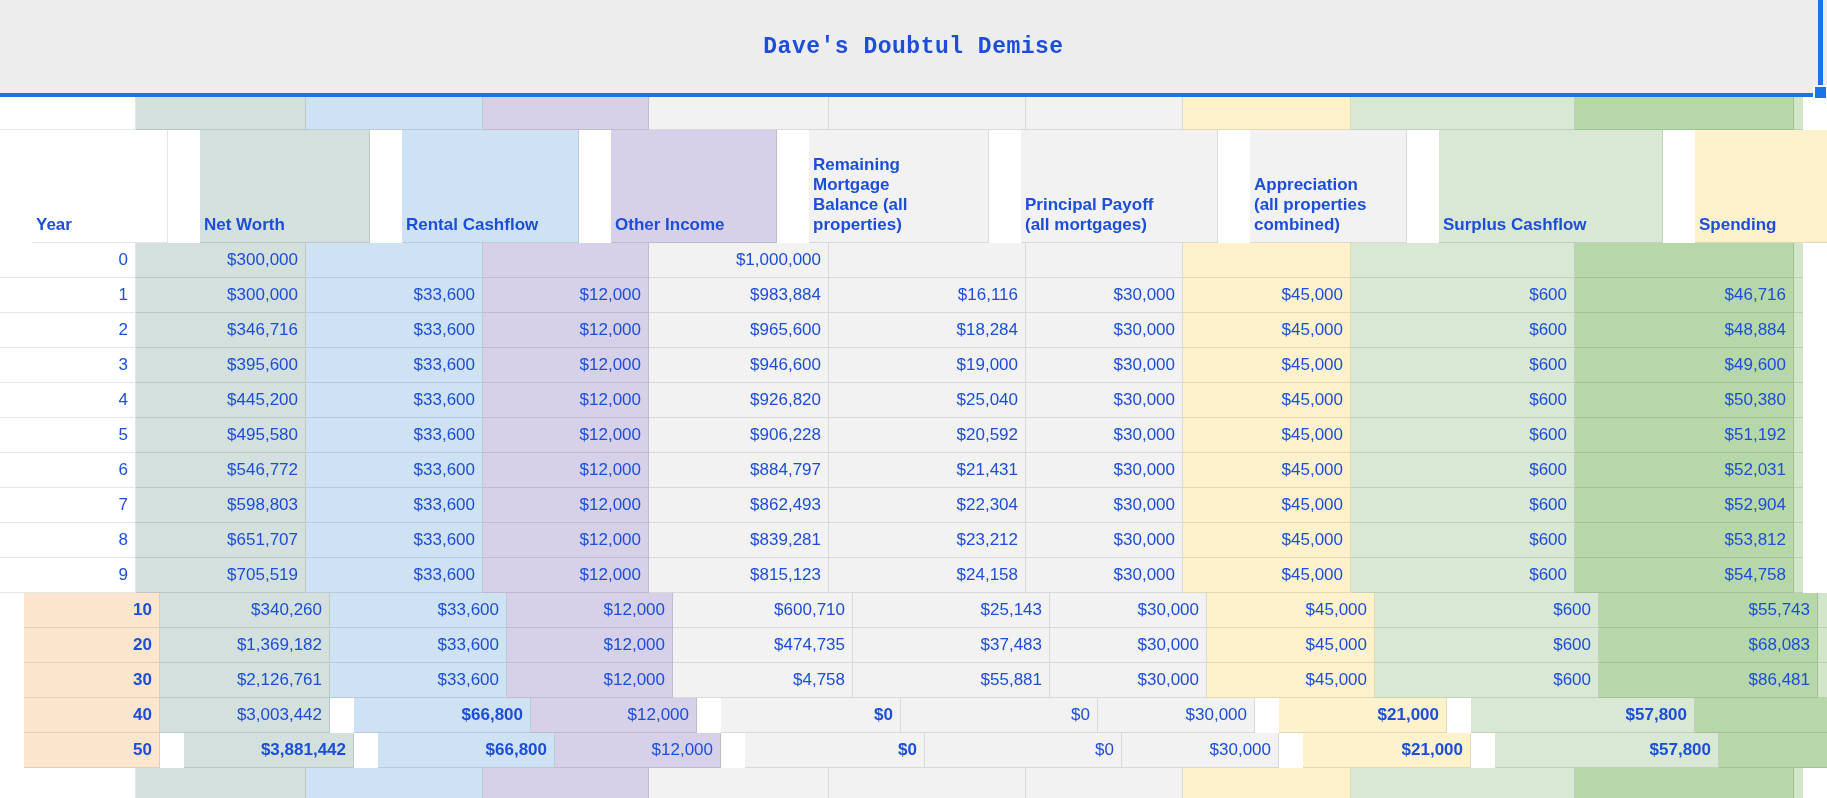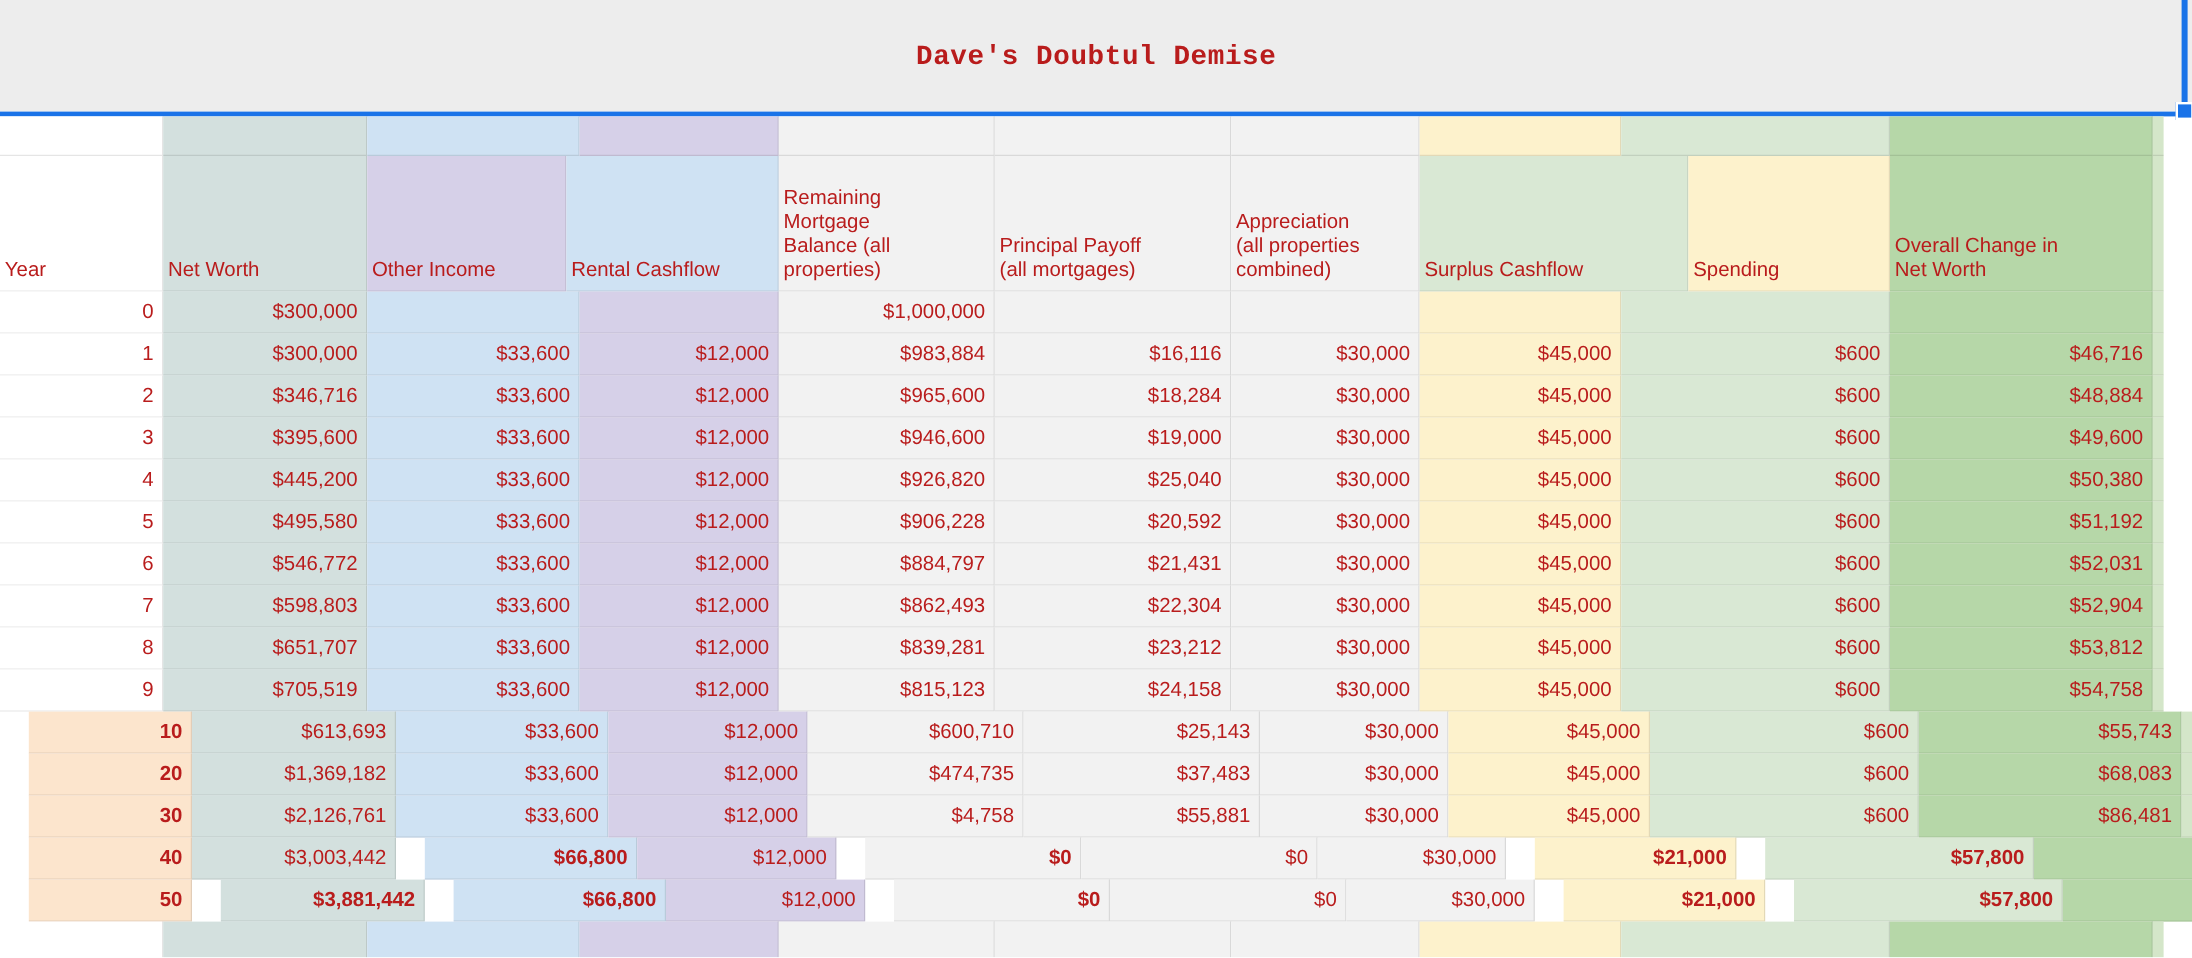--- a/index.html
+++ b/index.html
@@ -1,18 +1,18 @@
 <!DOCTYPE html>
 <html><head>
 <meta charset="utf-8">
 <style>
   html,body{margin:0;padding:0;background:#fff;}
   .sheet{
     position:relative;width:1827px;height:798px;overflow:hidden;
-    font-family:"Liberation Sans",sans-serif;color:#b91c1c;background:#fff;
+    font-family:"Liberation Sans",sans-serif;color:#1d4ed8;background:#fff;
   }
   
   .title-bar{
     position:absolute;left:0;top:0;width:1827px;height:93px;
     background:#ededed;display:flex;align-items:center;justify-content:center;
   }
   .title-text{
     font-family:"Liberation Mono",monospace;font-weight:700;font-size:23px;
     letter-spacing:.5px;white-space:nowrap;
   }
@@ -28,22 +28,22 @@
   .cell{
     box-sizing:border-box;height:35px;flex:0 0 auto;
     border-right:1px solid rgba(0,0,0,.10);
     border-bottom:1px solid rgba(0,0,0,.10);
     display:flex;align-items:center;justify-content:flex-end;
     padding:0 7px 0 4px;font-size:17px;white-space:nowrap;overflow:hidden;
   }
   .strip-row .cell{height:33px;}
   .header-row .cell{
     height:113px;align-items:flex-end;justify-content:flex-start;
-    font-weight:400;padding:0 4px 7px 4px;line-height:1.18;
-    white-space:pre-line;overflow:visible;
+    font-weight:700;padding:0 4px 7px 4px;line-height:1.18;
+    white-space:pre-line;overflow:visible;margin-left:32px;
   }
   .bottom-row .cell{height:30px;border-bottom:none;}
   .bold{font-weight:700;margin-left:24px;}
   
   .c0{width:136px}.c1{width:170px}.c2{width:177px}.c3{width:166px}.c4{width:180px}
   .c5{width:197px}.c6{width:157px}.c7{width:168px}.c8{width:224px}.c9{width:219px}
   .c10{width:9px;border-right:none;padding:0;}
   
   .f-year{background:#ffffff}
   .f-nw{background:#d3e0de}
@@ -80,22 +80,22 @@
         <div class="cell c6 f-g"></div>
         <div class="cell c7 f-sp"></div>
         <div class="cell c8 f-su"></div>
         <div class="cell c9 f-ov"></div>
         <div class="cell c10 f-sl"></div>
       </div>
 
     <div class="row header-row">
       <div class="cell c0 f-year">Year</div>
       <div class="cell c1 f-nw">Net Worth</div>
+      <div class="cell c2 f-rc">Rental Cashflow</div>
       <div class="cell c3 f-oi">Other Income</div>
-      <div class="cell c2 f-rc">Rental Cashflow</div>
       <div class="cell c4 f-g">Remaining
 Mortgage
 Balance (all
 properties)</div>
       <div class="cell c5 f-g">Principal Payoff
 (all mortgages)</div>
       <div class="cell c6 f-g">Appreciation
 (all properties
 combined)</div>
       <div class="cell c8 f-su">Surplus Cashflow</div>
@@ -231,21 +231,21 @@
           <div class="cell c4 f-g">$815,123</div>
           <div class="cell c5 f-g">$24,158</div>
           <div class="cell c6 f-g">$30,000</div>
           <div class="cell c7 f-sp">$45,000</div>
           <div class="cell c8 f-su">$600</div>
           <div class="cell c9 f-ov">$54,758</div>
           <div class="cell c10 f-sl"></div>
         </div>
         <div class="row">
           <div class="cell c0 f-yh bold">10</div>
-          <div class="cell c1 f-nw">$613,693</div>
+          <div class="cell c1 f-nw">$340,260</div>
           <div class="cell c2 f-rc">$33,600</div>
           <div class="cell c3 f-oi">$12,000</div>
           <div class="cell c4 f-g">$600,710</div>
           <div class="cell c5 f-g">$25,143</div>
           <div class="cell c6 f-g">$30,000</div>
           <div class="cell c7 f-sp">$45,000</div>
           <div class="cell c8 f-su">$600</div>
           <div class="cell c9 f-ov">$55,743</div>
           <div class="cell c10 f-sl"></div>
         </div>

